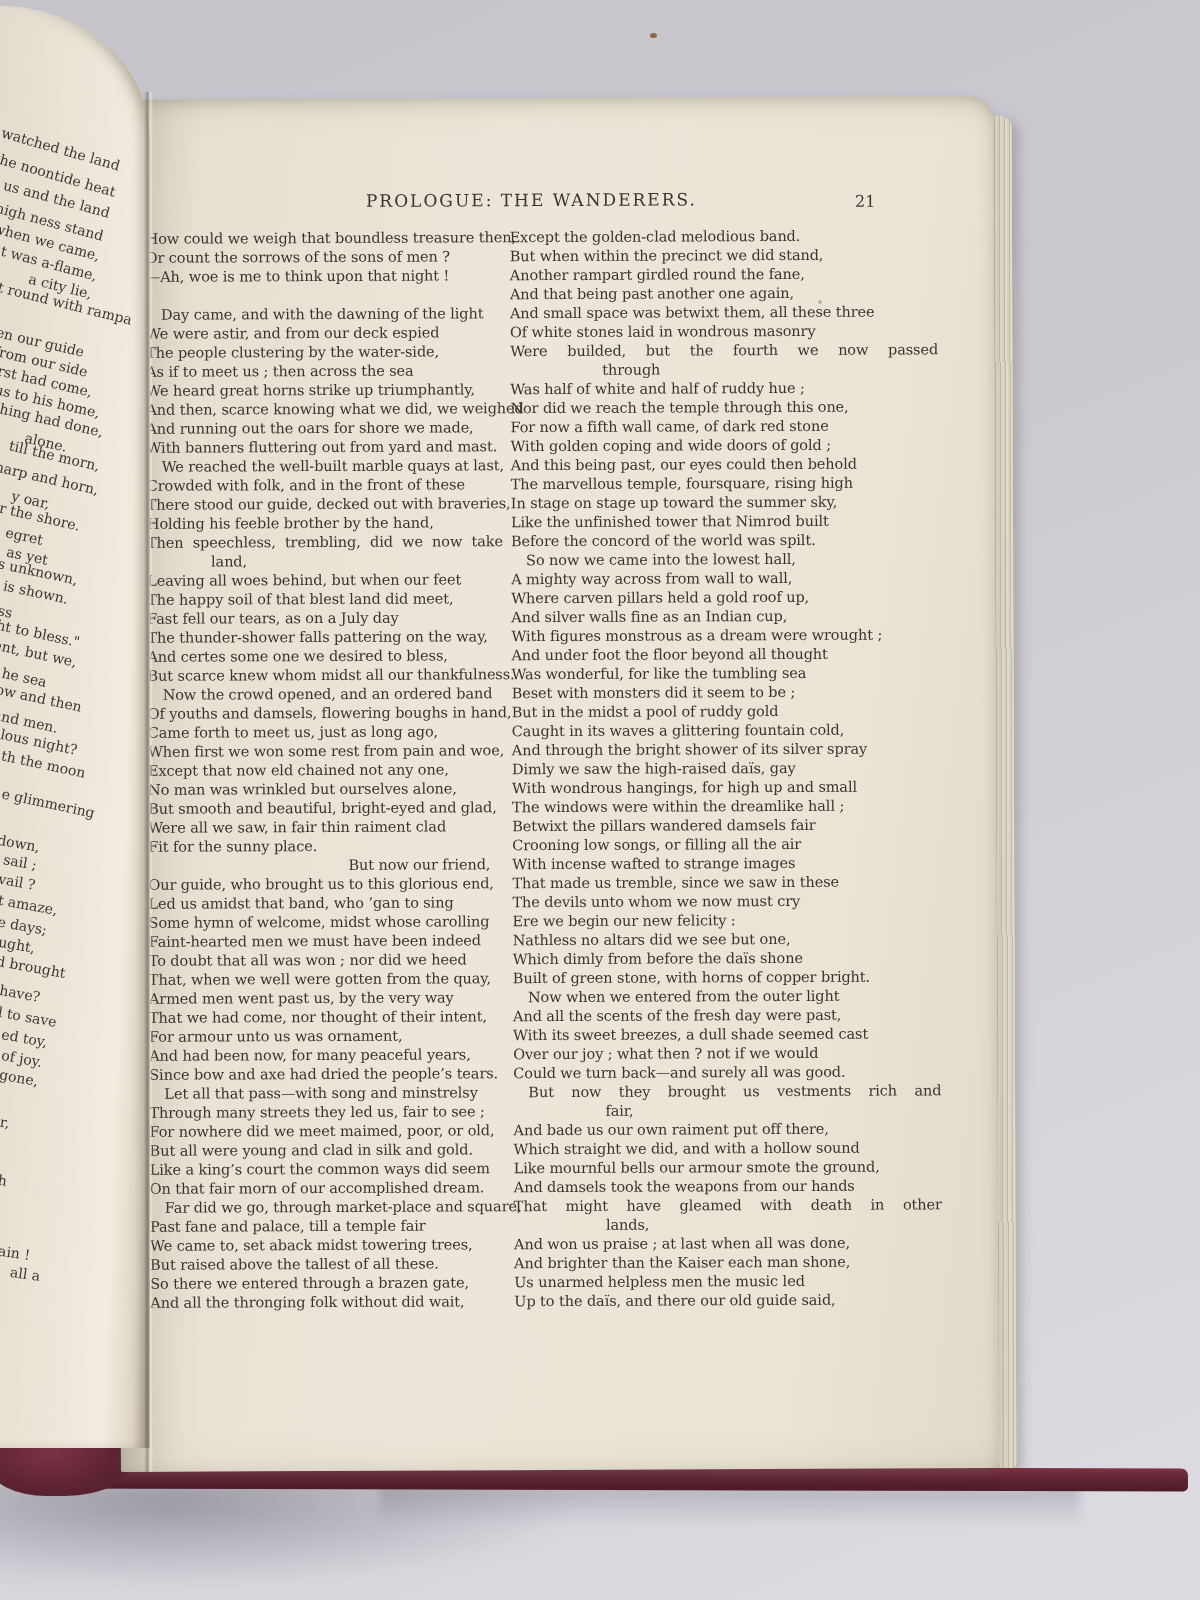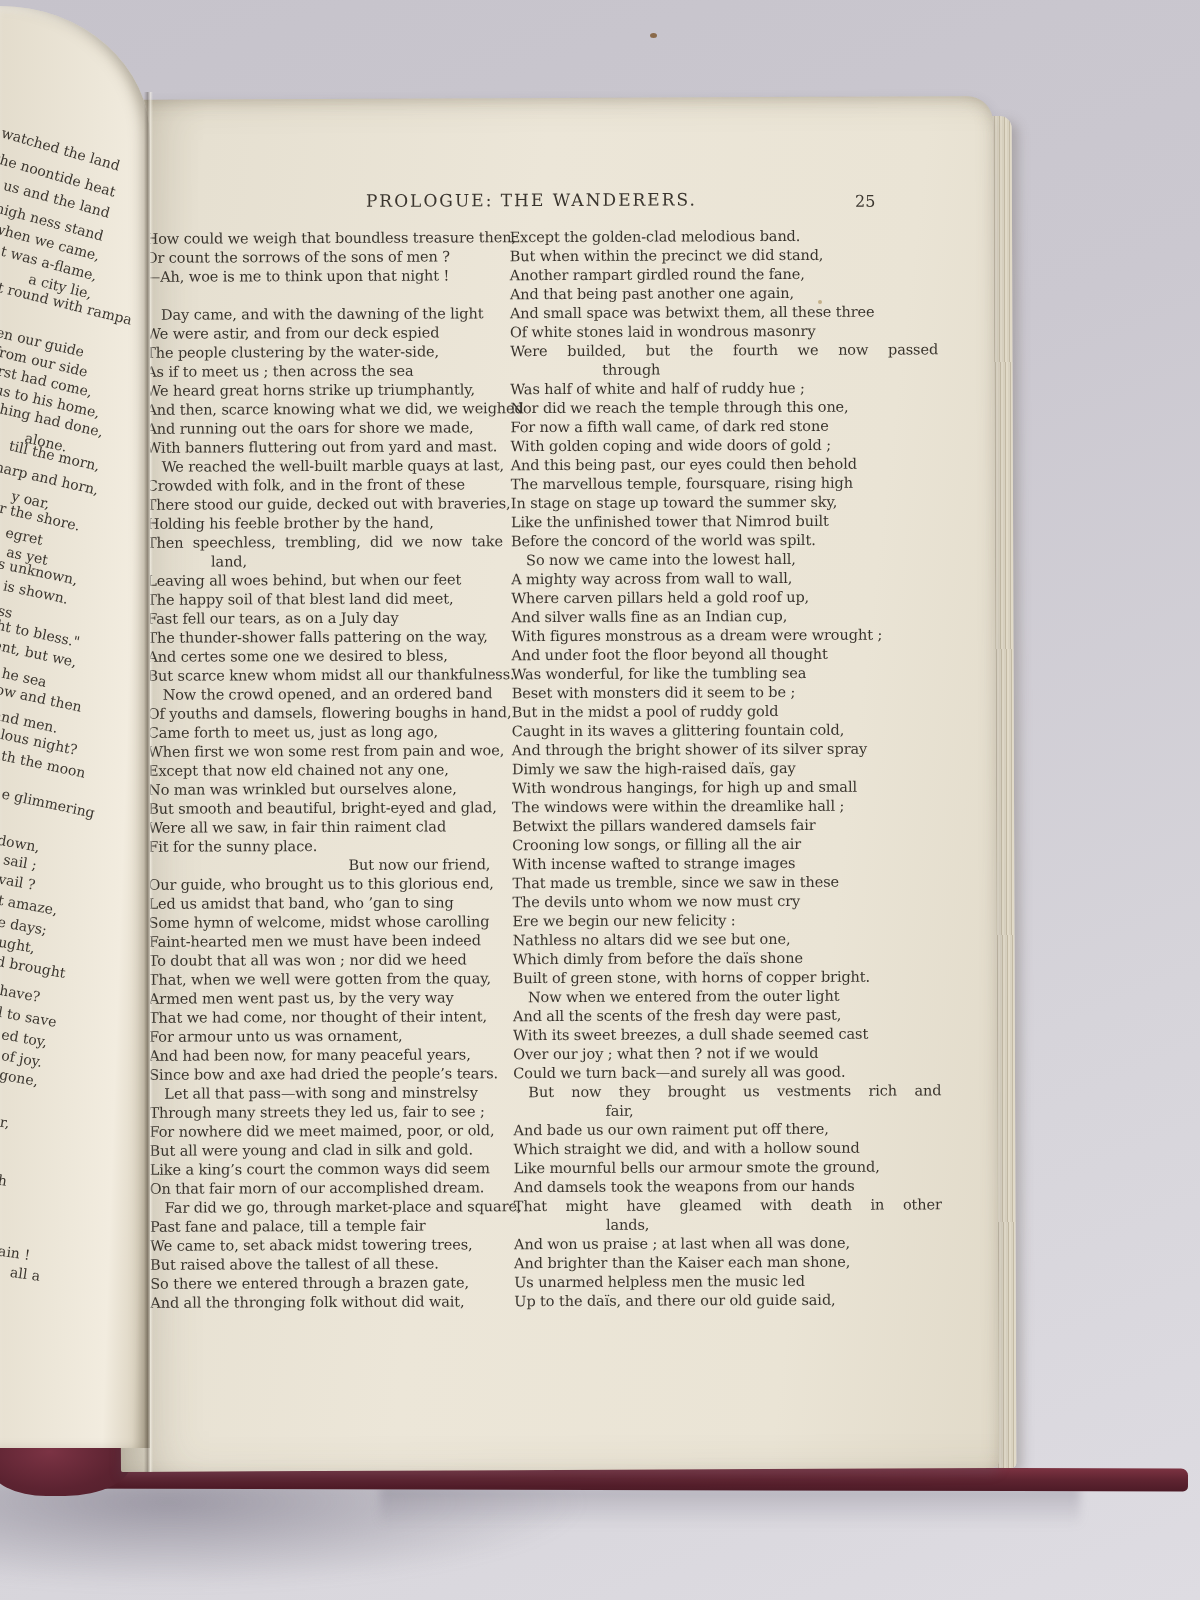--- a/index.html
+++ b/index.html
@@ -102,21 +102,21 @@
   <div class="book-shadow"></div>
   <div class="book-shadow2"></div>
 
   <div class="fore-edge"></div>
   <div class="cover-strip"></div>
   <div class="cover-blob"></div>
 
   <div class="main-page">
     <div class="page-header">
       <div class="title">PROLOGUE: THE WANDERERS.</div>
-      <div class="page-num">25</div>
+      <div class="page-num">21</div>
     </div>
     <div class="columns">
       <div class="col col-left">
 
       <div class="pl plain">How could we weigh that boundless treasure then,</div>
           <div class="pl plain">Or count the sorrows of the sons of men ?</div>
           <div class="pl plain">—Ah, woe is me to think upon that night !</div>
           <div class="pl blank"></div>
           <div class="pl ind">Day came, and with the dawning of the light</div>
           <div class="pl plain">We were astir, and from our deck espied</div>

